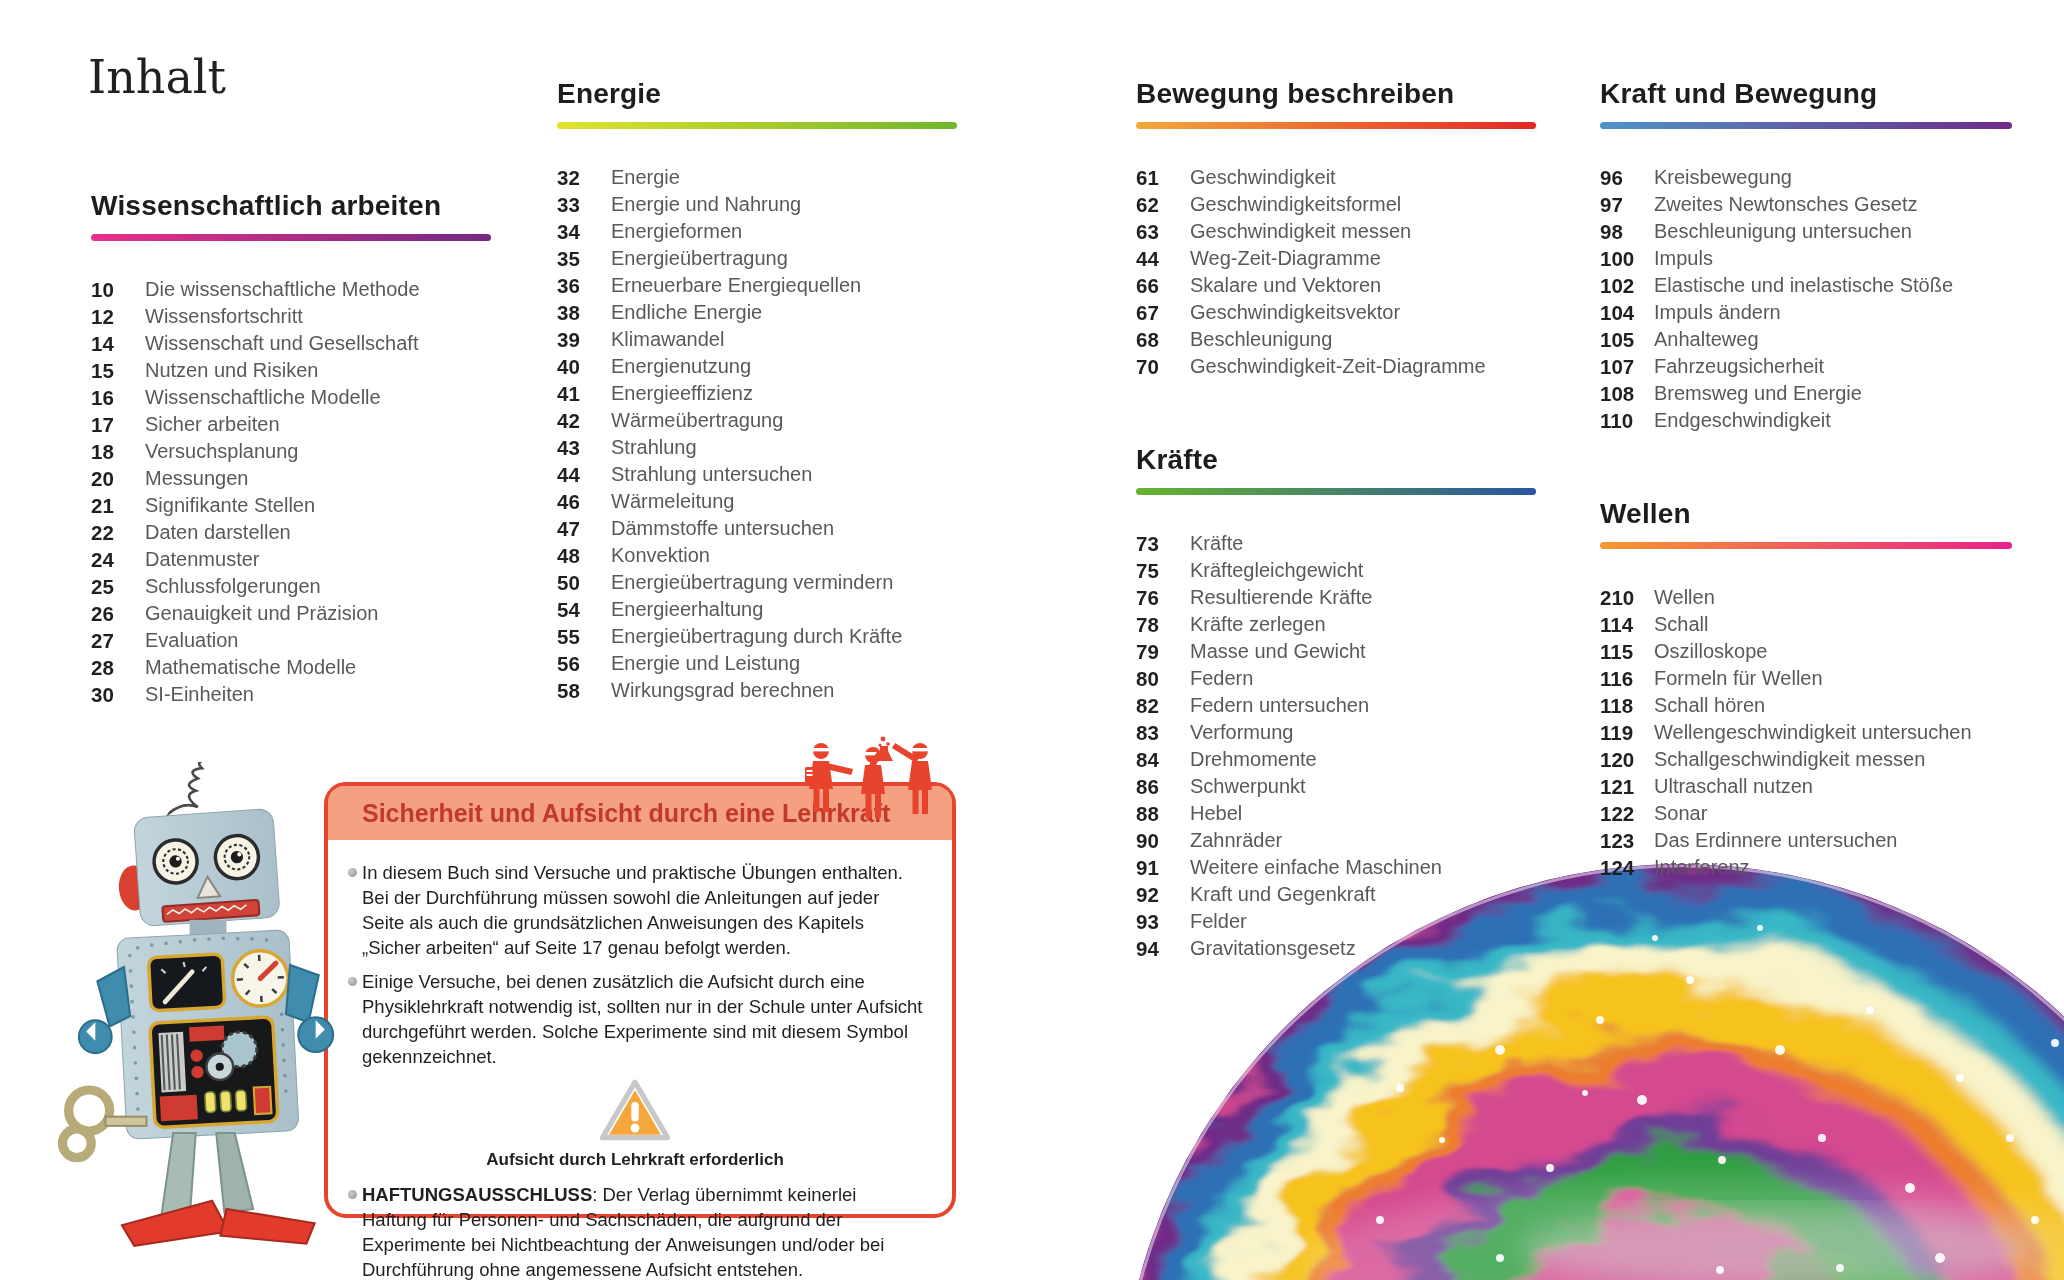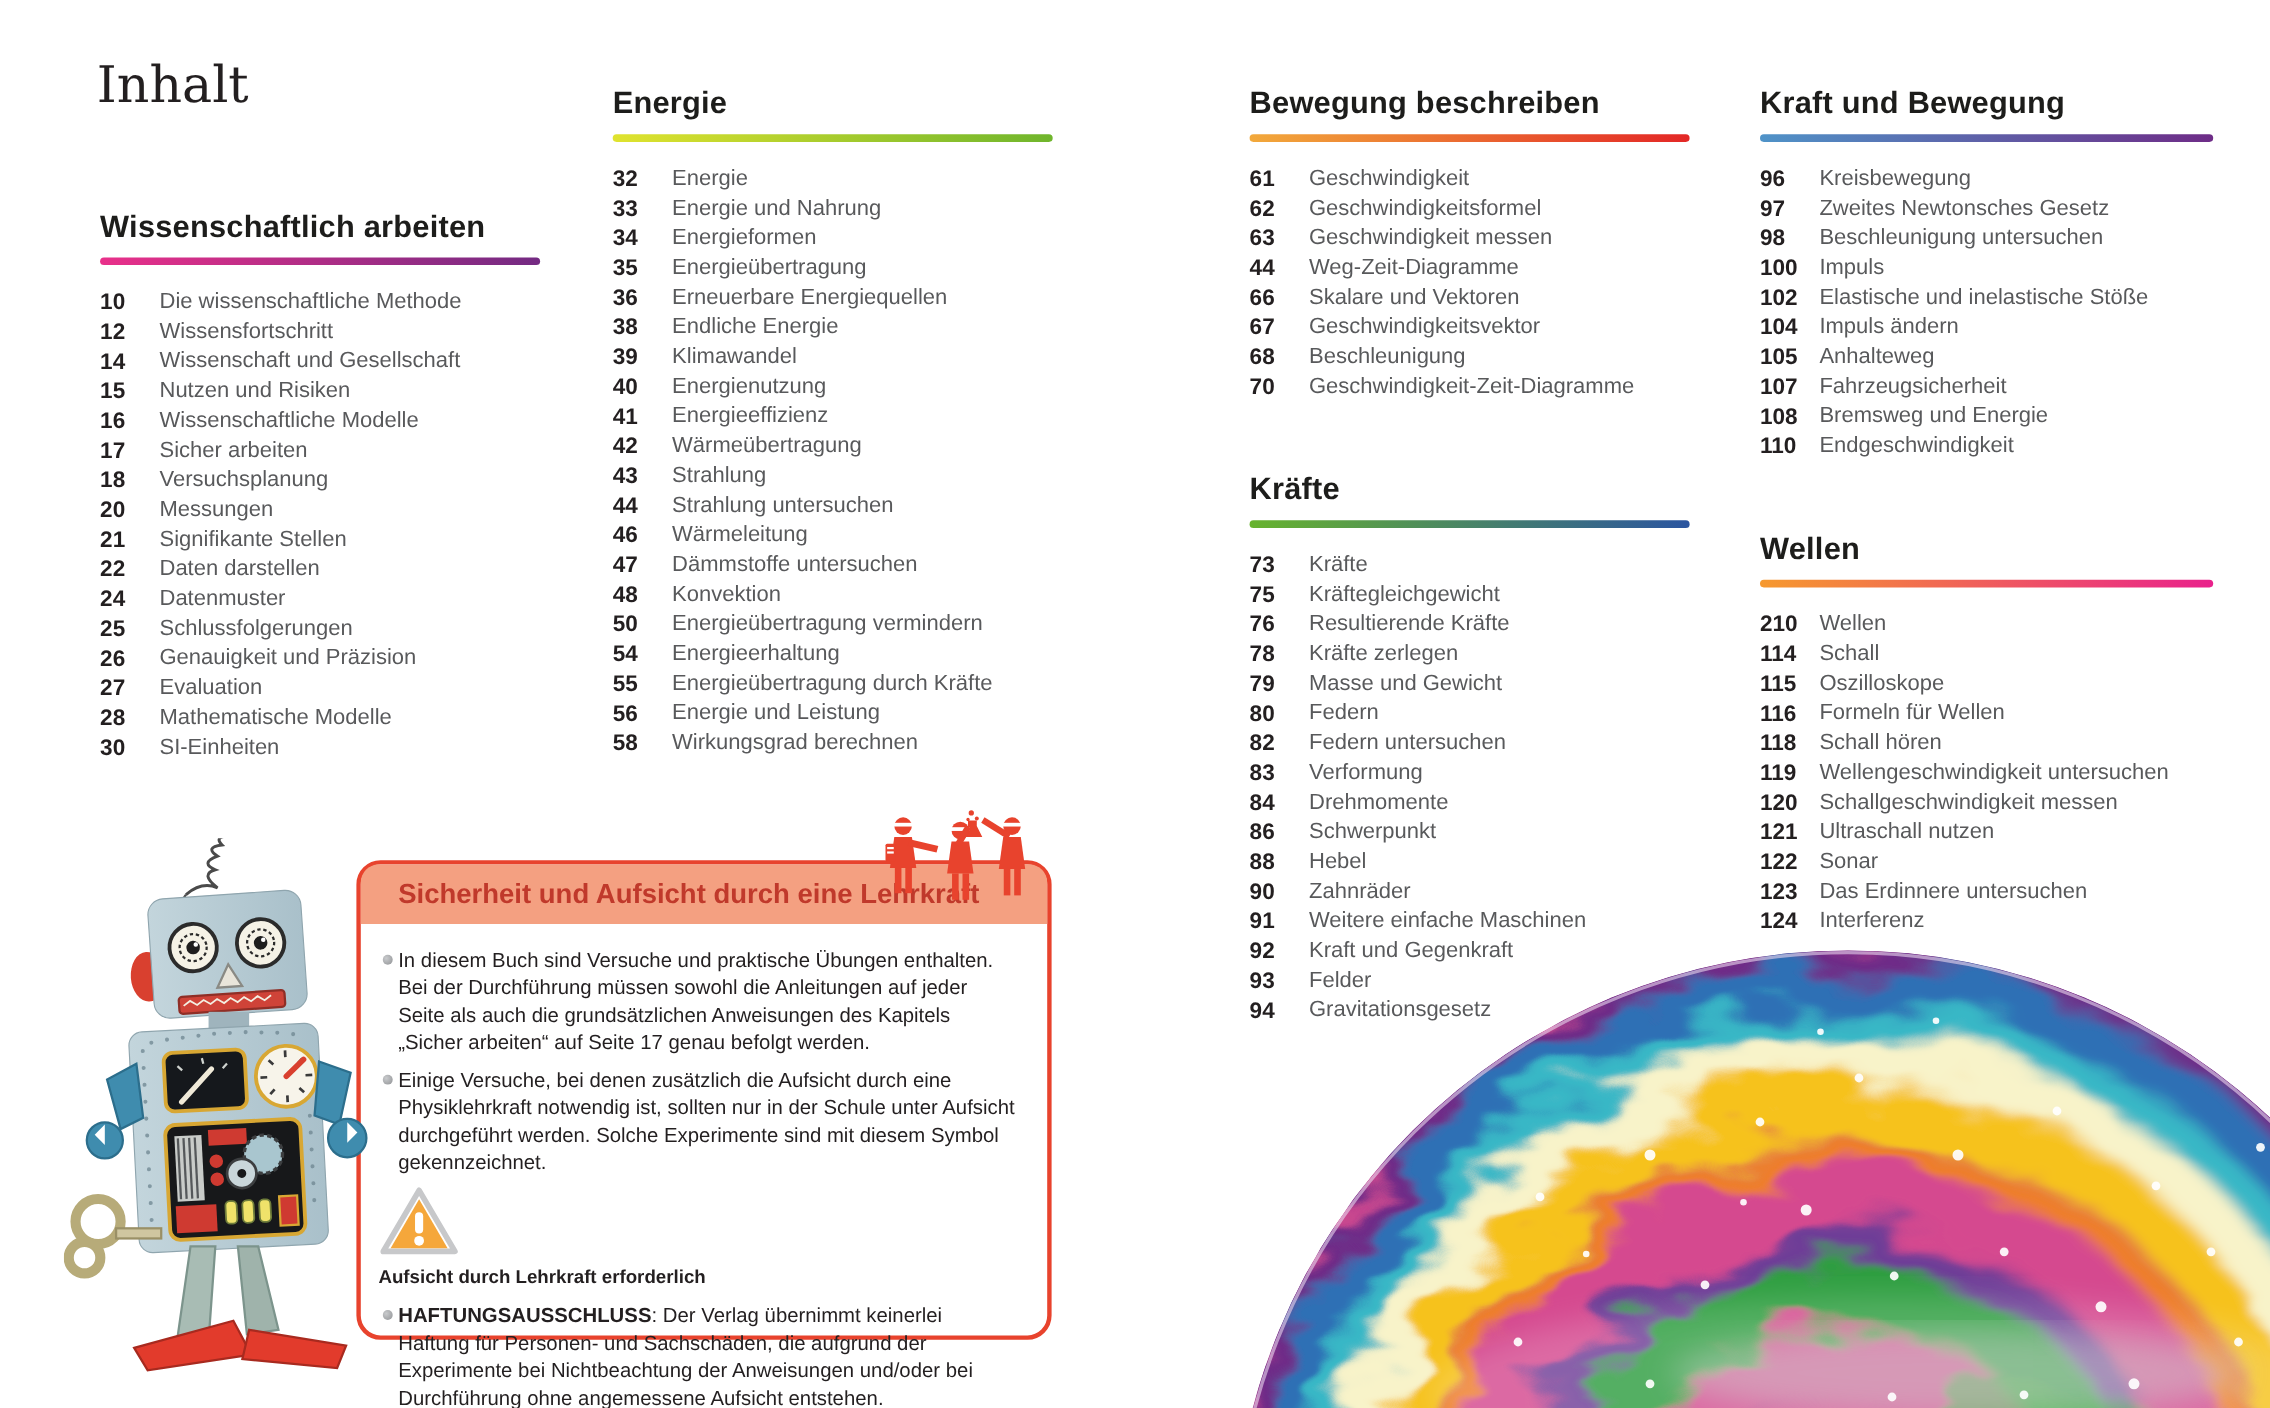--- a/index.html
+++ b/index.html
@@ -8,39 +8,39 @@
   .page-title{position:absolute;left:88px;top:50px;margin:0;
               font-family:"DejaVu Serif",serif;font-weight:500;font-size:46px;color:#231f20;z-index:3;}
   .col{position:absolute;z-index:2;}
   #col-a{left:91px;top:190px;width:400px;}
   #col-b{left:557px;top:78px;width:400px;}
   #col-c{left:1136px;top:78px;width:400px;}
   #col-d{left:1600px;top:78px;width:412px;}
   .section + .section{margin-top:64px;}
   .sec-title{font-size:28px;font-weight:800;letter-spacing:.2px;color:#1d1d1b;}
   .sec-bar{height:7px;border-radius:4px;margin-top:12px;}
-  .sec-rows{margin-top:20px;}
+  .sec-rows{margin-top:35px;}
   .row{display:flex;line-height:27px;}
   .row .num{flex:0 0 54px;font-weight:700;font-size:20.5px;color:#231f20;}
   .row .ttl{font-size:20px;color:#58595b;}
   
   .safety-box{position:absolute;left:324px;top:782px;width:632px;height:436px;box-sizing:border-box;
               background:#fff;border:4px solid #e8432d;border-radius:22px;z-index:1;}
   .sb-header{height:54px;background:#f4a081;border-radius:16px 16px 0 0;display:flex;align-items:center;
              padding-left:34px;}
   .sb-title{font-size:25px;font-weight:700;color:#c0392b;}
   .sb-body{padding:20px 26px 0 16px;}
   .bullet{display:flex;margin-bottom:9px;}
   .bullet .dot{flex:0 0 18px;margin-top:8px;margin-right,4px;}
   .bullet .dot::before{content:"";display:block;width:9px;height:9px;border-radius:50%;
                        background:radial-gradient(circle at 35% 35%,#c9cbcd,#8f9194);margin-left:4px;}
   .bullet .txt{font-size:18.5px;line-height:25px;font-weight:400;color:#231f20;}
   .bullet .txt.normal{font-weight:400;}
   .bullet .txt .lead{font-weight:700;}
-  .warn-block{text-align:left;margin:8px 0 12px 0;}
+  .warn-block{text-align:center;margin:8px 0 12px 0;}
   .warn-caption{font-size:17px;font-weight:700;color:#231f20;margin-top:2px;}
   
   .robot{position:absolute;left:58px;top:762px;width:296px;height:492px;z-index:4;}
   .people{position:absolute;left:796px;top:736px;width:158px;height:96px;z-index:4;}
   .bubble{position:absolute;left:1080px;top:838px;width:984px;height:442px;z-index:0;}
 </style>
 </head>
 <body>
 
 <h1 class="page-title">Inhalt</h1>

